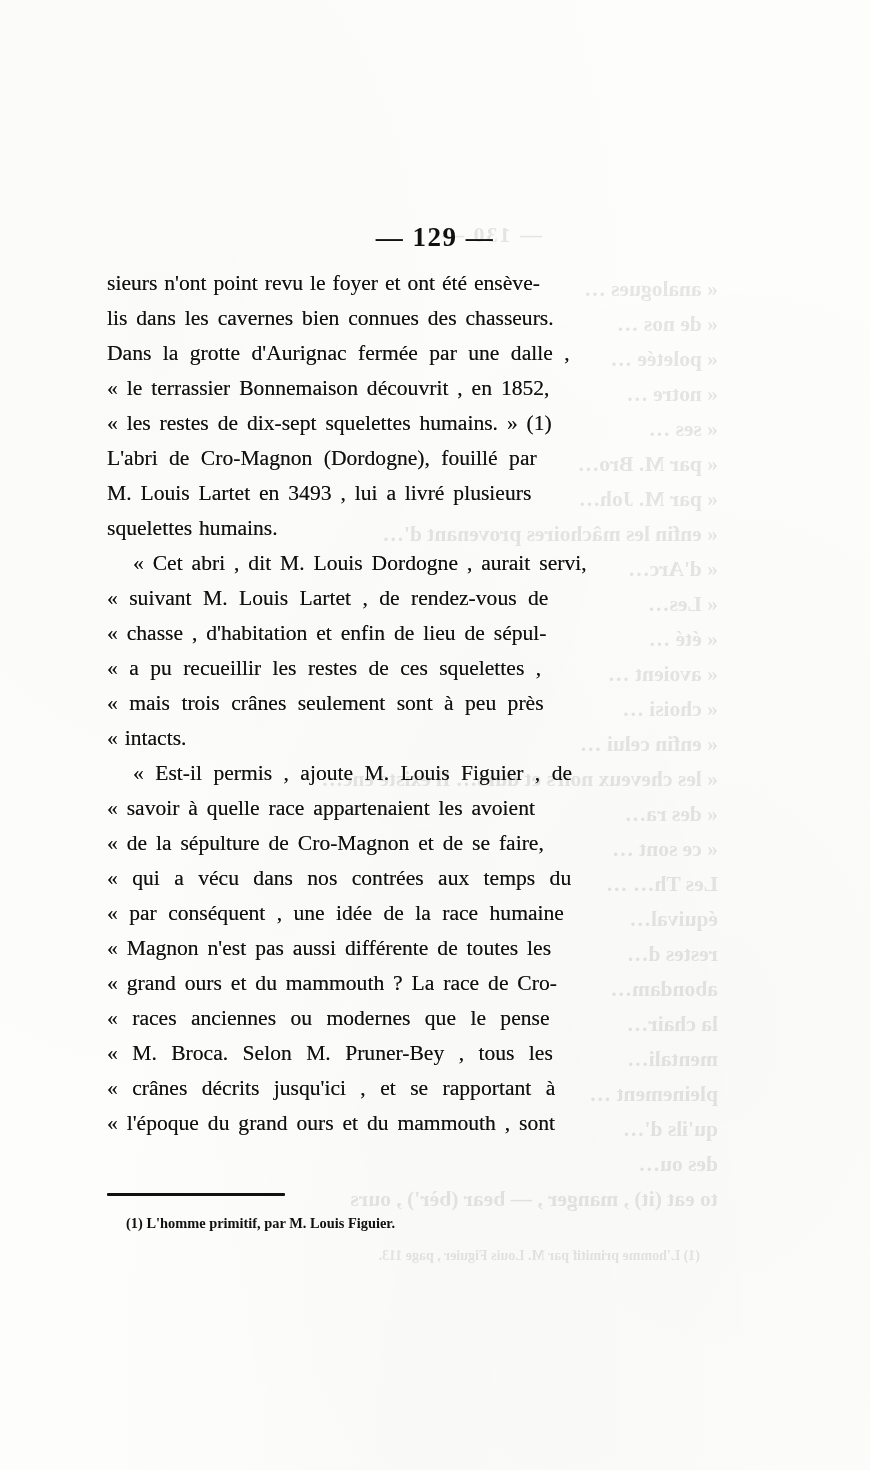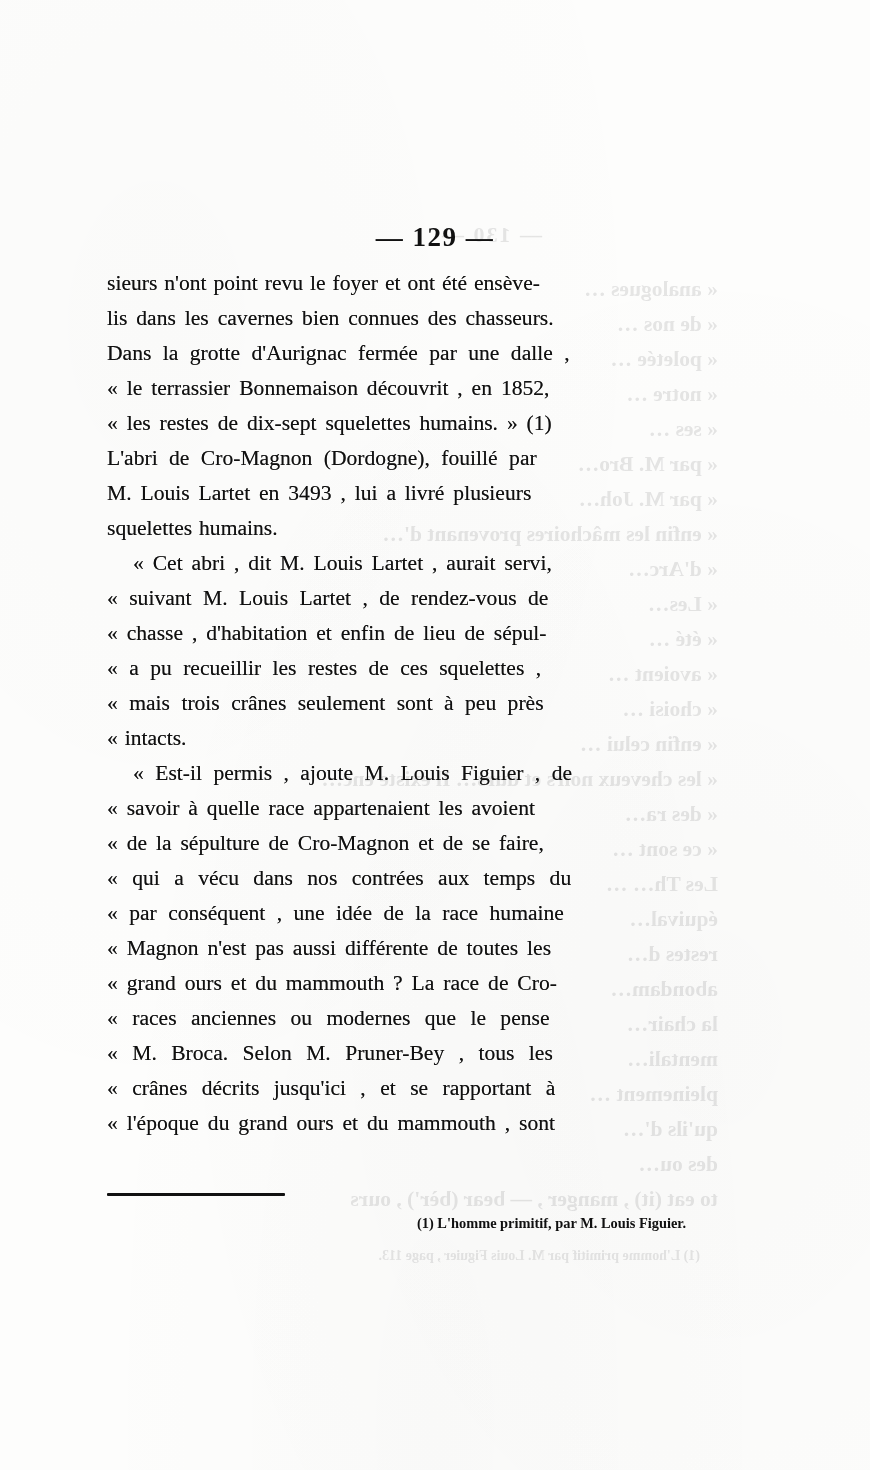--- a/index.html
+++ b/index.html
@@ -126,21 +126,20 @@
   .footnote {
     position: absolute;
     top: 1212px;
     left: 126px;
     width: 560px;
     font-size: 14.4px;
     line-height: 22px;
     font-weight: bold;
     white-space: nowrap;
     color: #101010;
-    text-align: right;
   }
 </style>
 </head>
 <body>
 
 <div class="page">
 
   <div class="paper-grain"></div>
 
   <div class="bleed-layer">
@@ -183,21 +182,21 @@
 
     <div class="textblock">
         <span class="line j1">sieurs n'ont point revu le foyer et  ont été ensève-</span>
         <span class="line j2">lis  dans les cavernes bien connues des chasseurs.</span>
         <span class="line j3">Dans la grotte d'Aurignac fermée  par une dalle ,</span>
         <span class="line j2">« le terrassier Bonnemaison  découvrit ,  en 1852,</span>
         <span class="line j2">« les restes de dix-sept squelettes  humains. » (1)</span>
         <span class="line j3">L'abri  de  Cro-Magnon  (Dordogne), fouillé  par</span>
         <span class="line j2">M.  Louis Lartet  en  3493 , lui  a  livré plusieurs</span>
         <span class="line j1">squelettes  humains.</span>
-        <span class="line j2 indent">« Cet abri , dit M. Louis Lartet , aurait servi,</span>
+        <span class="line j2 indent">« Cet abri , dit M. Louis Dordogne , aurait servi,</span>
         <span class="line j3">« suivant  M.  Louis Lartet ,  de  rendez-vous de</span>
         <span class="line j2">« chasse ,  d'habitation et enfin de lieu de sépul-</span>
         <span class="line j3">« a  pu  recueillir  les  restes de  ces  squelettes ,</span>
         <span class="line j3">« mais trois crânes  seulement  sont à  peu  près</span>
         <span class="line j1">« intacts.</span>
         <span class="line j3 indent">« Est-il permis ,  ajoute  M.  Louis  Figuier , de</span>
         <span class="line j2">« savoir à quelle race  appartenaient les avoient</span>
         <span class="line j2">« de la sépulture de Cro-Magnon  et de se faire,</span>
         <span class="line j4">« qui a  vécu dans nos contrées  aux temps  du</span>
         <span class="line j3">« par conséquent , une  idée de la race humaine</span>

